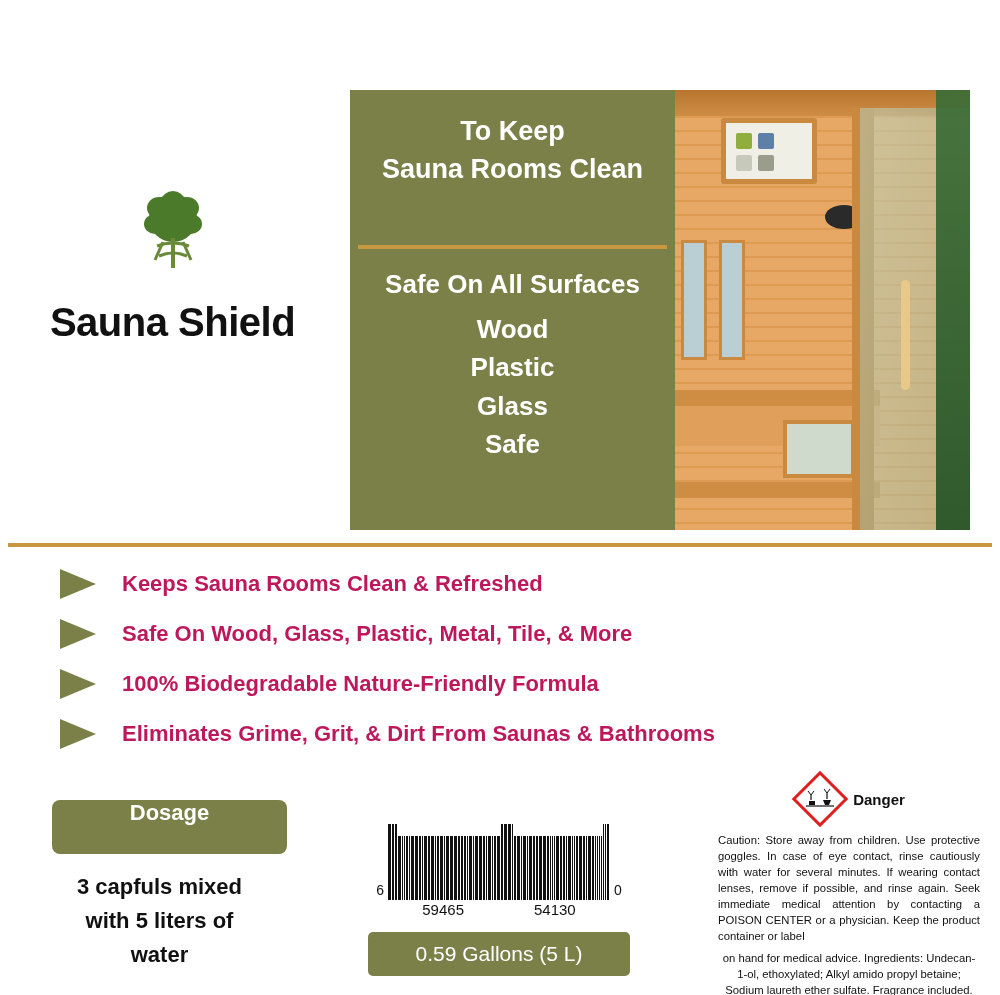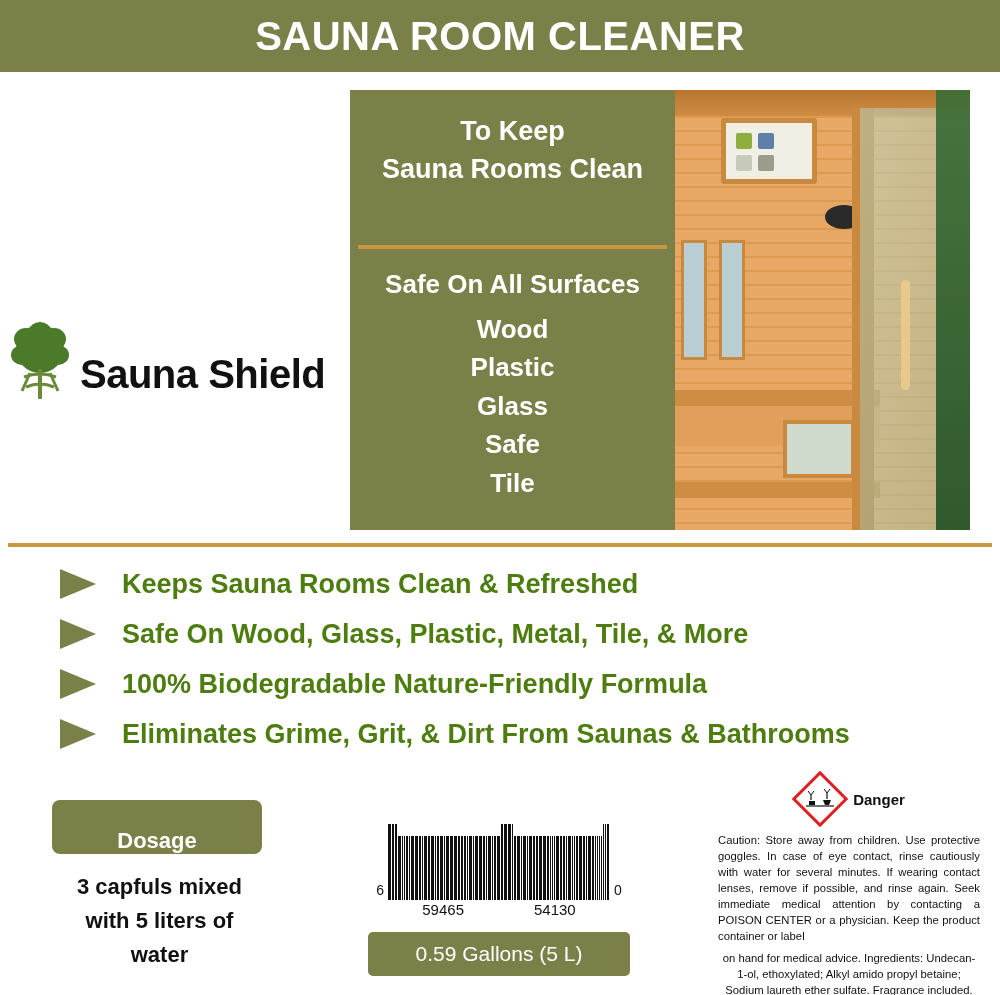--- a/index.html
+++ b/index.html
@@ -21,22 +21,22 @@
   .header-title {
     color: #ffffff;
     font-size: 40px;
     font-weight: bold;
     letter-spacing: 0.5px;
     text-align: center;
   }
 
   
   .brand-block {
-    position: absolute; left: 0; top: 128px; width: 345px; height: 420px;
-    display: flex; flex-direction: row; align-items: center; justify-content: flex-start;
+    position: absolute; left: 0; top: 136px; width: 345px; height: 420px;
+    display: flex; flex-direction: column; align-items: center; justify-content: flex-start;
     padding-top: 50px;
   }
   .brand-logo { width: 80px; height: 92px; position: relative; }
   .brand-name {
     margin-top: 22px;
     font-size: 40px;
     font-weight: bold;
     color: #111111;
     letter-spacing: -0.5px;
   }
@@ -160,28 +160,28 @@
     position: relative;
   }
   .bullet-arrow:after {
     content: ""; position: absolute; left: 0; top: 0;
     width: 0; height: 0;
     border-top: 15px solid transparent;
     border-bottom: 15px solid transparent;
     border-left: 36px solid #7b8049;
   }
   .bullet-text {
-    font-size: 27px; font-weight: bold; color: #4d7c0f; white-space: nowrap;
+    font-size: 22px; font-weight: bold; color: #be185d; white-space: nowrap;
   }
 
   
   .dosage-block { position: absolute; left: 52px; top: 800px; width: 215px; }
   .dosage-pill {
-    width: 210px; height: 54px; background: #7b8049; border-radius: 8px;
-    display: flex; align-items: flex-end; justify-content: center;
+    width: 235px; height: 54px; background: #7b8049; border-radius: 8px;
+    display: flex; align-items: flex-start; justify-content: center;
   }
   .dosage-pill-label { color: #fff; font-size: 22px; font-weight: bold; }
   .dosage-text {
     margin-top: 16px; text-align: center; font-size: 22px; font-weight: bold;
     line-height: 1.55; color: #111;
   }
 
   
   .barcode-block { position: absolute; left: 368px; top: 820px; width: 262px; }
   .barcode-area { display: flex; align-items: flex-end; height: 80px; justify-content: center; }
@@ -222,23 +222,20 @@
   .caution-text {
     margin-top: 6px; font-size: 11.3px; line-height: 1.42; color: #111;
     text-align: justify;
   }
 </style>
 </head>
 <body>
 
 <div class="label-page">
 
-  <div class="header-banner">
-    <div class="header-title">SAUNA ROOM CLEANER</div>
-  </div>
 
   <div class="brand-block">
     <div class="brand-logo">
       <svg width="80" height="92" viewBox="0 0 80 92" aria-hidden="true">
         <ellipse cx="40" cy="32" rx="24" ry="24" fill="#4b7a2a"></ellipse>
         <ellipse cx="26" cy="22" rx="12" ry="11" fill="#4b7a2a"></ellipse>
         <ellipse cx="54" cy="22" rx="12" ry="11" fill="#4b7a2a"></ellipse>
         <ellipse cx="22" cy="38" rx="11" ry="10" fill="#4b7a2a"></ellipse>
         <ellipse cx="58" cy="38" rx="11" ry="10" fill="#4b7a2a"></ellipse>
         <ellipse cx="40" cy="14" rx="11" ry="9" fill="#4b7a2a"></ellipse>
@@ -258,21 +255,20 @@
         <div>To Keep</div>
         <div>Sauna Rooms Clean</div>
       </div>
       <div class="feature-divider"></div>
       <div class="feature-bottom">
         <div class="surfaces-head">Safe On All Surfaces</div>
         <div class="surface-item">Wood</div>
         <div class="surface-item">Plastic</div>
         <div class="surface-item">Glass</div>
         <div class="surface-item">Safe</div>
-        <div class="surface-item">Tile</div>
       </div>
     </div>
 
     <div class="feature-photo">
       <div class="ph-wall"></div>
       <div class="ph-ceiling"></div>
       <div class="ph-panel">
         <div class="sq a"></div>
           <div class="sq b"></div>
           <div class="sq c"></div>

